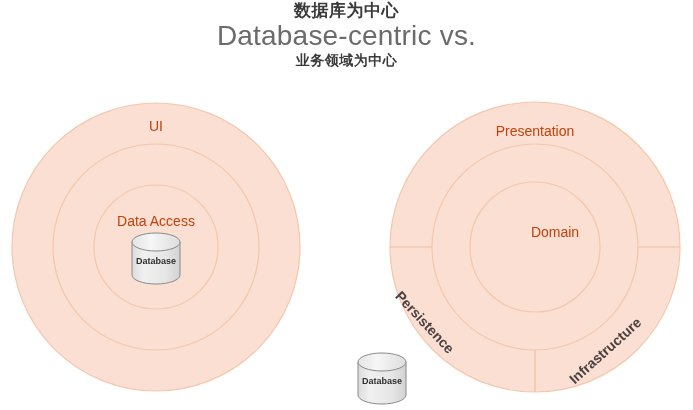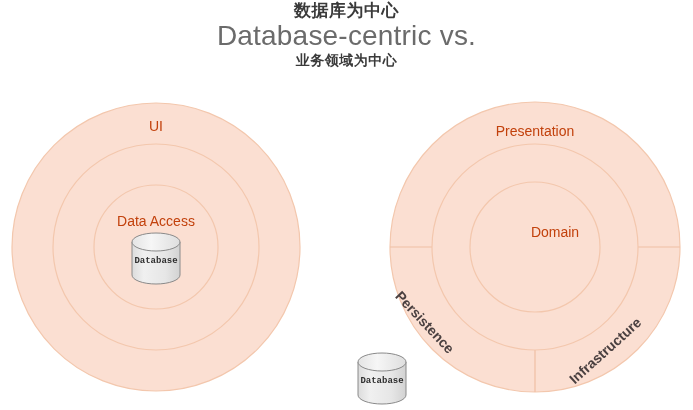--- a/index.html
+++ b/index.html
@@ -77,21 +77,21 @@
     position: absolute;
     font-family: "Liberation Sans", sans-serif;
     font-weight: 700;
     font-size: 14px;
     color: #4a4040;
     white-space: nowrap;
     pointer-events: none;
   }
   .db-text {
     position: absolute;
-    font-family: Liberation Mono, monospace;
+    font-family: Liberation Sans, sans-serif;
     font-weight: 700;
     font-size: 9px;
     color: #2e2e2e;
     white-space: nowrap;
     transform: translateX(-50%);
     pointer-events: none;
     text-align: right;
   }
 </style>
 </head>

